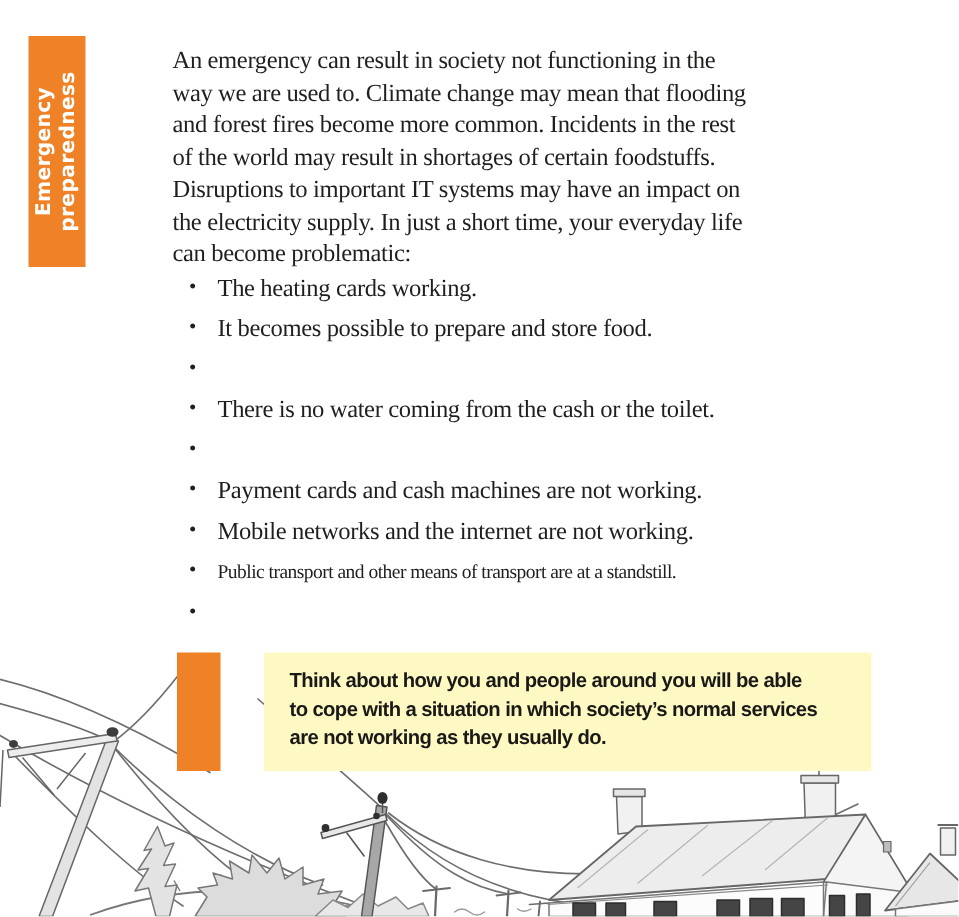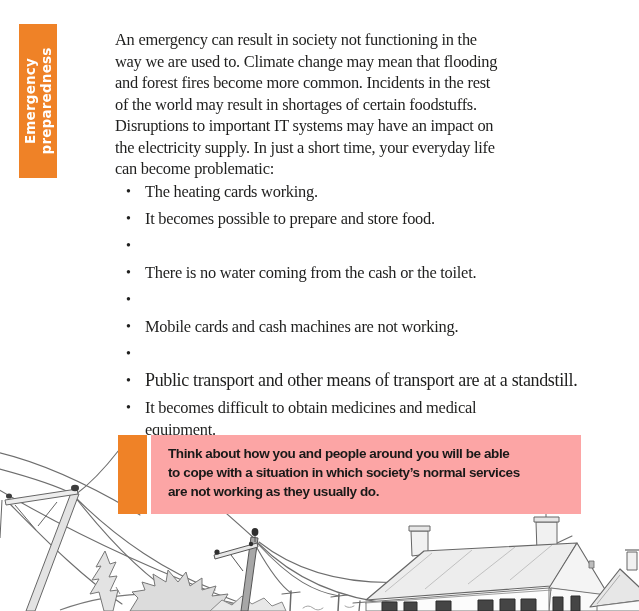--- a/index.html
+++ b/index.html
@@ -30,26 +30,26 @@
   }
 
   
   .bullets {
     position:absolute; left:126px; top:181px; width:510px; margin:0; padding:0;
     list-style:none; z-index:2;
   }
   .bullets li { display:flex; margin-bottom:6px; font-size:16.4px; line-height:21.1px; letter-spacing:-0.25px; }
   .bullets .marker { flex:none; width:19px; font-size:14px; line-height:21px; }
   .bullets .bullet-text { white-space:pre-line; }
-  .bullets li:nth-child(8) .bullet-text { font-size:18px; letter-spacing:-0.35px; white-space:nowrap; }
+  .bullets li:nth-child(8) .bullet-text { font-size:13px; letter-spacing:-0.35px; white-space:nowrap; }
 
   
   .callout { position:absolute; left:118px; top:435px; width:463px; height:79px; display:flex; z-index:3; }
   .callout-accent { flex:none; width:29px; background:#ef8227; margin-right:4px; }
-  .callout-body { flex:1; background:#fca5a5; }
+  .callout-body { flex:1; background:#fef9c3;margin-left:25px; }
   .callout-text {
     margin:0; padding:10px 12px 0 17px;
     font-family:"Liberation Sans", sans-serif; font-weight:bold;
     font-size:13.5px; line-height:18.8px; letter-spacing:-0.4px;
     color:#191918; white-space:pre-line;
   }
 
   
   .illustration { position:absolute; left:0; top:440px; width:639px; height:171px; z-index:1; }
   .illustration path, .illustration polygon, .illustration rect { vector-effect:none; }
@@ -86,33 +86,32 @@
     </li>
       <li class="bullet-item">
       <span class="marker">•</span>
       <span class="bullet-text">There is no water coming from the cash or the toilet.</span>
     </li>
       <li class="bullet-item">
       <span class="marker">•</span>
     </li>
       <li class="bullet-item">
       <span class="marker">•</span>
-      <span class="bullet-text">Mobile cards and cash machines are not working.</span>
-    </li>
-      <li class="bullet-item">
-      <span class="marker">•</span>
+      <span class="bullet-text">Payment cards and cash machines are not working.</span>
+    </li>
+      <li class="bullet-item">
+      <span class="marker">•</span>
+      <span class="bullet-text">Mobile networks and the internet are not working.</span>
     </li>
       <li class="bullet-item">
       <span class="marker">•</span>
       <span class="bullet-text">Public transport and other means of transport are at a standstill.</span>
     </li>
       <li class="bullet-item">
       <span class="marker">•</span>
-      <span class="bullet-text">It becomes difficult to obtain medicines and medical
-equipment.</span>
     </li>
     </ul>
 
   <div class="callout">
     <div class="callout-accent"></div>
     <div class="callout-body">
       <p class="callout-text">Think about how you and people around you will be able
 to cope with a situation in which society’s normal services
 are not working as they usually do.</p>
     </div>

